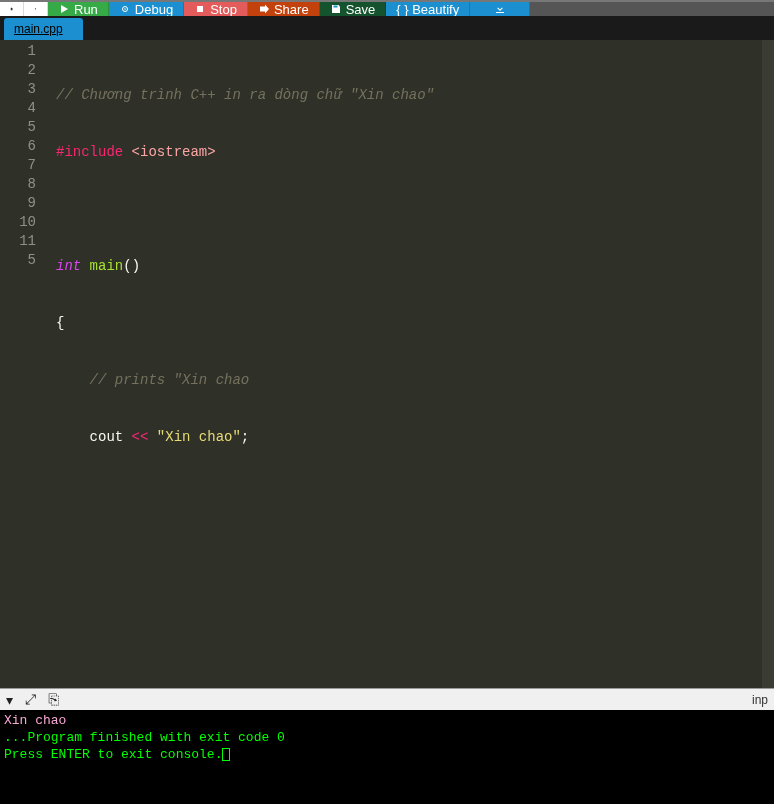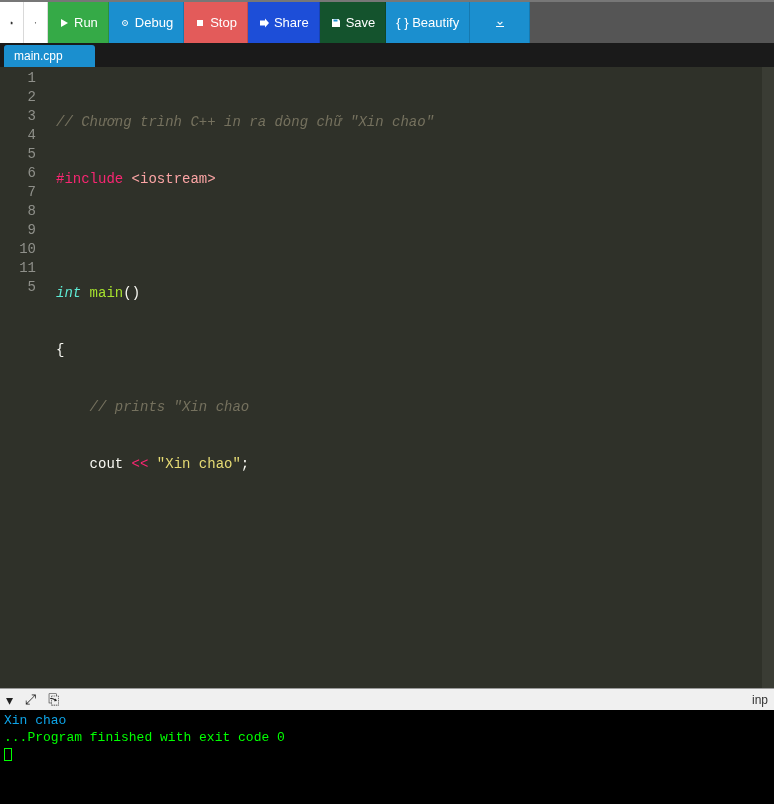--- a/index.html
+++ b/index.html
@@ -7,21 +7,21 @@
   width: 774px;
   height: 804px;
   font-family: Arial, sans-serif;
   font-size: 13px;
   background: #2b2b2b;
   overflow: hidden;
   display: flex;
   flex-direction: column;
 }
 .toolbar {
-  height: 43px;
+  height: 16px;
   background: #555;
   display: flex;
   align-items: stretch;
   border-top: 2px solid #777;
 }
 .tb-btn {
   display: inline-flex;
   align-items: center;
   justify-content: center;
   padding: 0 10px;
@@ -29,41 +29,42 @@
   cursor: pointer;
   font-size: 13px;
   gap: 4px;
   border-right: 1px solid rgba(0,0,0,0.15);
 }
 .tb-icon { width: 24px; background: #fff; color: #333; }
 .tb-icon svg { width: 14px; height: 14px; }
 .btn-run { background: #35aa47; }
 .btn-debug { background: #1b8fcf; justify-content: space-between; }
 .btn-stop { background: #e35b5a; }
-.btn-share { background: #1d4ed8; }
+.btn-share { background: #c2410c; }
 .btn-save { background: #14532d; }
 .btn-beautify { background: #1b8fcf; }
 .btn-download { background: #1b8fcf; width: 60px; justify-content: center; }
 .btn-run svg, .btn-debug svg, .btn-stop svg, .btn-share svg, .btn-save svg, .btn-beautify svg, .btn-download svg {
   width: 12px; height: 12px; fill: #fff;
 }
 .tabbar {
   height: 24px;
   background: #1a1a1a;
   display: flex;
   align-items: flex-end;
   padding-left: 4px;
 }
 .tab {
   background: #1b8fcf;
-  color: #ffffff;
-  padding: 4px 32px 4px 10px;
+  color: #000000;
+  padding: 4px 20px 4px 10px;
   font-size: 12px;
   border-radius: 3px 3px 0 0;
   position: relative;
+  text-decoration: underline;
 }
 .editor {
   flex: 1;
   background: #2f3129;
   display: flex;
   font-family: Consolas, "Courier New", monospace;
   font-size: 14px;
   line-height: 19px;
   overflow: hidden;
   position: relative;
@@ -81,21 +82,21 @@
 .code {
   padding-top: 8px;
   padding-left: 10px;
   color: #f8f8f2;
   white-space: pre;
 }
 .code .line { height: 19px; }
 .c-comment { color: #75715e; font-style: italic; }
 .c-preproc { color: #f92672; }
 .c-preproc-arg { color: #fca5a5; }
-.c-keyword { color: #5eead4; font-style: italic; }
+.c-keyword { color: #d946ef; font-style: italic; }
 .c-keyword2 { color: #f92672; }
 .c-ident { color: #f8f8f2; }
 .c-func { color: #a6e22e; }
 .c-paren { color: #f8f8f2; }
 .c-string { color: #e6db74; }
 .c-number { color: #ae81ff; }
 .c-op { color: #f92672; }
 .scrollbar-v {
   position: absolute;
   right: 0; top: 0; bottom: 0;
@@ -116,21 +117,21 @@
 .panel-bar .rlabel { color: #333; font-size: 12px; }
 .console {
   height: 94px;
   background: #000;
   color: #0f0;
   font-family: Consolas, "Courier New", monospace;
   font-size: 13px;
   padding: 2px 4px;
   line-height: 17px;
 }
-.console .out { color: #0ea5e9; }
+.console .out { color: #f9a8d4; }
 .console .cursor {
   display: inline-block;
   width: 8px; height: 13px;
   border: 1px solid #0f0;
   vertical-align: middle;
 }
 </style>
 </head>
 <body>
 
@@ -228,14 +229,14 @@
   <span class="picon">⤢</span>
   <span class="picon">⎘</span>
   <span class="spacer"></span>
   <span class="rlabel">inp</span>
 </div>
 
 <div class="console">
   <div class="out">Xin chao</div>
   <div></div>
   <div>...Program finished with exit code 0</div>
-  <div><span class="cursor"></span></div>
+  <div><span>Press ENTER to exit console.</span><span class="cursor"></span></div>
 </div>
 
 </body></html>

